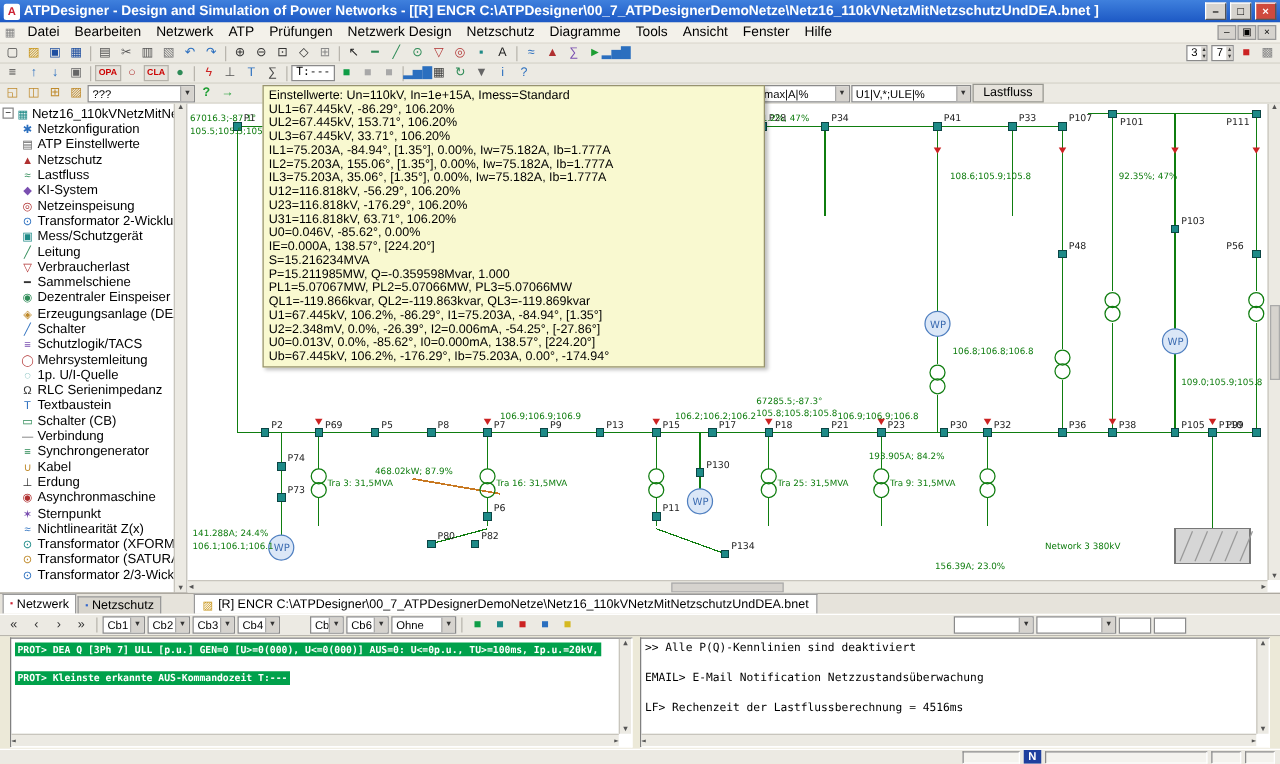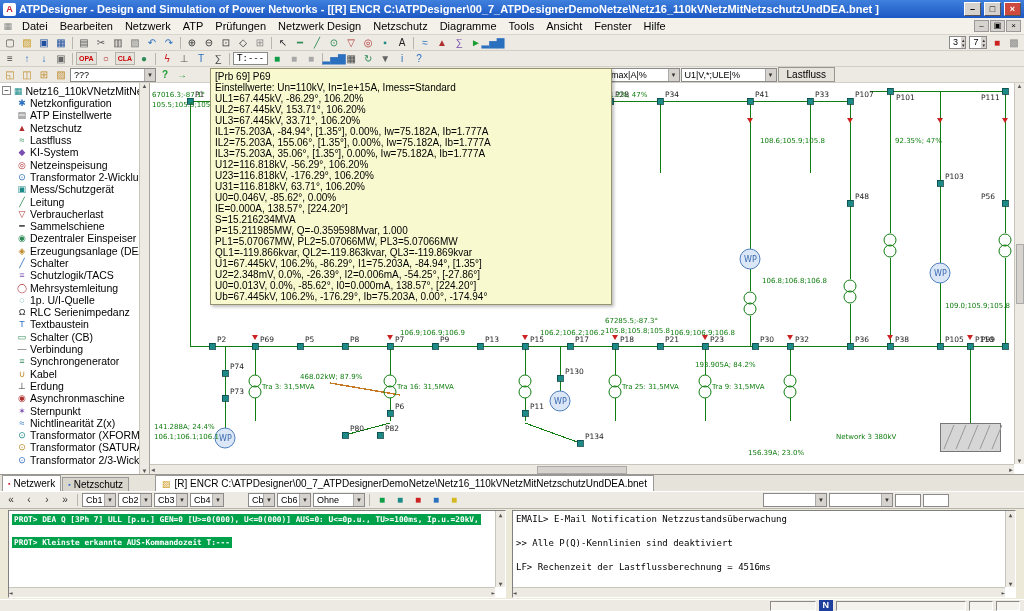--- a/index.html
+++ b/index.html
@@ -653,22 +653,22 @@
         <span>▼</span>
       </div>
       <div class="hscroll">
         <span>◄</span>
         <span>►</span>
       </div>
     </div>
     <div class="splitter"></div>
     <div class="console" id="console-right">
       <div class="con-body" id="con-right-body">
+          <div class="con-line">&gt;&gt; Alle P(Q)-Kennlinien sind deaktiviert</div>
           <div class="con-line">EMAIL&gt; E-Mail Notification Netzzustandsüberwachung</div>
-          <div class="con-line">&gt;&gt; Alle P(Q)-Kennlinien sind deaktiviert</div>
           <div class="con-line">LF&gt; Rechenzeit der Lastflussberechnung = 4516ms</div>
         </div>
       <div class="vscroll">
         <span>▲</span>
         <span>▼</span>
       </div>
       <div class="hscroll">
         <span>◄</span>
         <span>►</span>
       </div>
@@ -677,21 +677,20 @@
 
   <div class="statusbar">
     <div class="sfield" style="width:46px"></div>
     <div class="nbadge">N</div>
     <div class="sfield" style="width:130px"></div>
     <div class="sfield" style="width:24px"></div>
     <div class="sfield" style="width:24px"></div>
   </div>
 
   <div class="tooltip" id="tooltip">
-      <div class="tt-line">[Prb 69] P69</div>
       <div class="tt-line">Einstellwerte: Un=110kV, In=1e+15A, Imess=Standard</div>
       <div class="tt-line">UL1=67.445kV, -86.29°, 106.20%</div>
       <div class="tt-line">UL2=67.445kV, 153.71°, 106.20%</div>
       <div class="tt-line">UL3=67.445kV, 33.71°, 106.20%</div>
       <div class="tt-line">IL1=75.203A, -84.94°, [1.35°], 0.00%, Iw=75.182A, Ib=1.777A</div>
       <div class="tt-line">IL2=75.203A, 155.06°, [1.35°], 0.00%, Iw=75.182A, Ib=1.777A</div>
       <div class="tt-line">IL3=75.203A, 35.06°, [1.35°], 0.00%, Iw=75.182A, Ib=1.777A</div>
       <div class="tt-line">U12=116.818kV, -56.29°, 106.20%</div>
       <div class="tt-line">U23=116.818kV, -176.29°, 106.20%</div>
       <div class="tt-line">U31=116.818kV, 63.71°, 106.20%</div>

